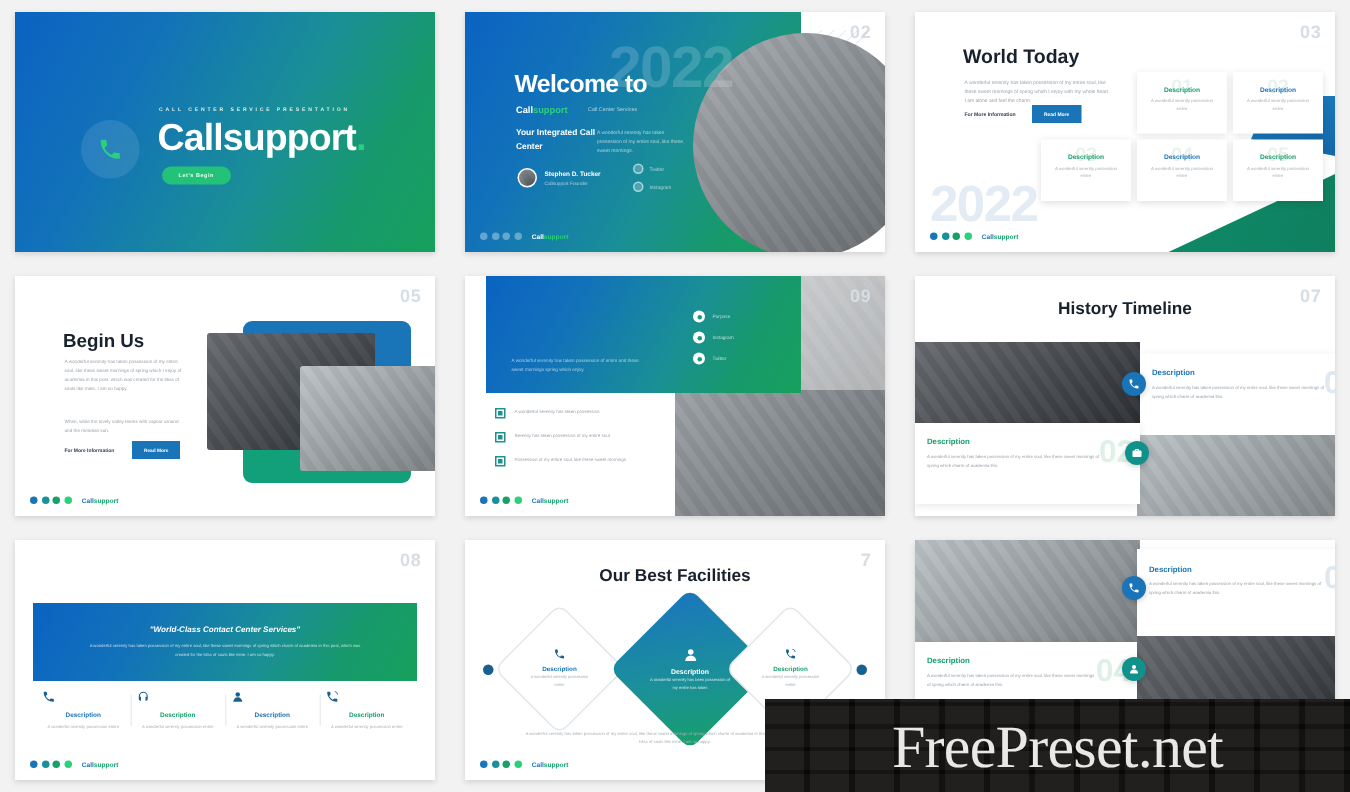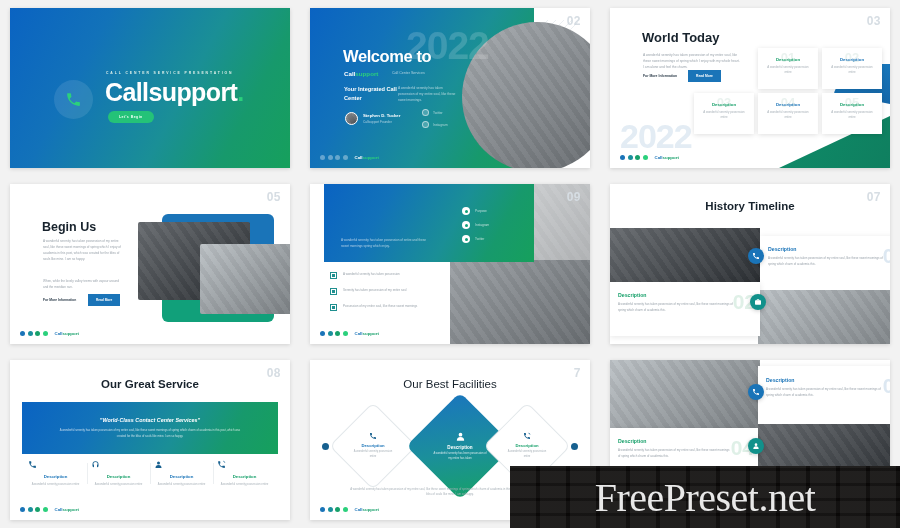--- a/index.html
+++ b/index.html
@@ -190,21 +190,21 @@
   .s9-cards { position:absolute; left:14px; right:14px; top:100px;
               display:grid; grid-template-columns:repeat(4,1fr); }
   .s9-cell { text-align:center; padding:0 4px; position:relative; }
   .s9-cell + .s9-cell::before { content:""; position:absolute; left:0; top:3px; bottom:3px;
                                 width:1px; background:#eceff1; }
   .s9-cell h4 { font-size:4.3px; font-weight:bold; margin-top:5px; }
   .s9-cell p { font-size:2.8px; color:#a8b1b8; line-height:1.9; margin-top:3px; }
 
   
   .s10-title { position:absolute; left:0; right:0; top:18px; text-align:center;
-               font-size:11.5px; font-weight:normal; color:#17222c; }
+               font-size:11.5px; font-weight:bold; color:#17222c; }
   .dia { position:absolute; width:62px; height:62px; transform:rotate(45deg);
          border-radius:7px; }
   .dia-in { transform:rotate(-45deg); width:100%; height:100%;
             display:flex; flex-direction:column; align-items:center; justify-content:center; padding:3px; }
   .dia-in h4 { font-size:4.2px; font-weight:bold; margin-top:3px; }
   .dia-in p { font-size:2.7px; line-height:1.8; text-align:center; margin-top:2px; width:80%; }
   .dia-out { border:1px solid #e2e7ea; background:#fff; }
   .dia-mid { width:76px; height:76px;
              background:linear-gradient(125deg,#1a76bd,#1b8f9b 55%,#17a06a); }
   .s10-arrow { position:absolute; width:7px; height:7px; border-radius:50%; background:#17608f;
@@ -468,21 +468,20 @@
         <svg width="8" height="8" viewBox="0 0 24 24" fill="#fff">
           <path d="M10 4h4a2 2 0 0 1 2 2v1h3a2 2 0 0 1 2 2v9a2 2 0 0 1-2 2H5a2 2 0 0 1-2-2V9a2 2 0 0 1 2-2h3V6a2 2 0 0 1 2-2zm0 3h4V6h-4v1z"></path>
         </svg>
       </div>
     </div>
   </div>
 
   <div class="cell">
     <div class="slide">
       <div class="s-num">08</div>
-      <div class="s9-title">Our Great Service</div>
       <div class="s9-band grad-bg">
         <div class="q">"World-Class Contact Center Services"</div>
         <div class="d">A wonderful serenity has taken possession of my entire soul, like these sweet mornings of spring which charm of academia in this post, which was created for the bliss of souls like mine. I am so happy.</div>
       </div>
       <div class="s9-cards">
         <div class="s9-cell">
           <svg width="9" height="9" viewBox="0 0 24 24" fill="#17608f">
             <path d="M6.6 10.8c1.4 2.8 3.8 5.1 6.6 6.6l2.2-2.2c.3-.3.7-.4 1-.2 1.1.4 2.4.6 3.6.6.6 0 1 .4 1 1V20c0 .6-.4 1-1 1C10.6 21 3 13.4 3 4c0-.6.4-1 1-1h3.5c.6 0 1 .4 1 1 0 1.3.2 2.5.6 3.6.1.3 0 .7-.2 1l-2.3 2.2z"></path>
           </svg>
           <h4 style="color:#1a74b8">Description</h4>

